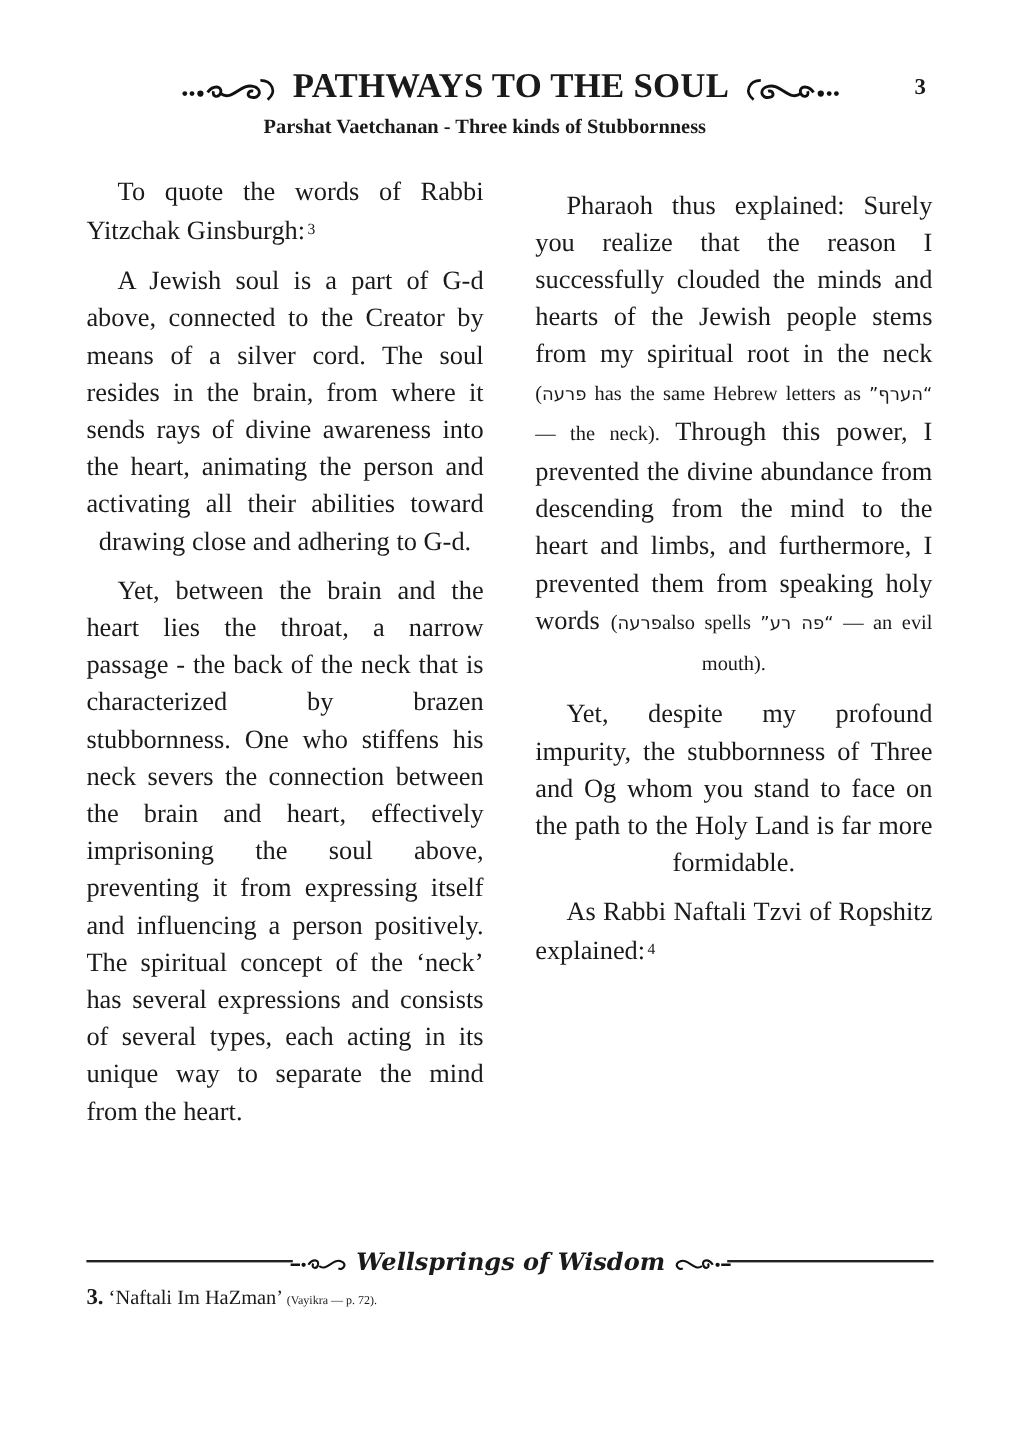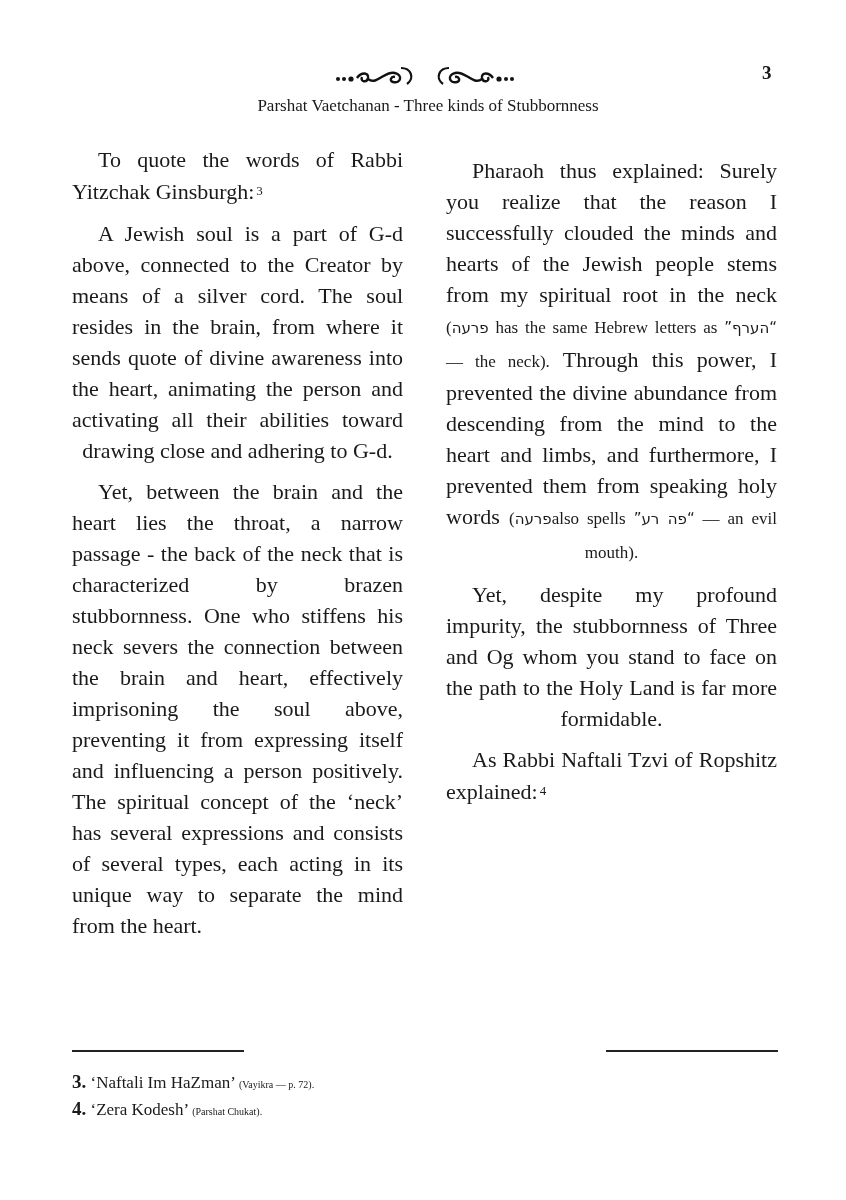--- a/index.html
+++ b/index.html
@@ -4,21 +4,21 @@
 <style>
   html, body { margin:0; padding:0; background:#ffffff; }
   body { width:846px; height:1200px; position:relative; overflow:hidden; color:#1a1a1a;
          font-family:"Liberation Serif", "DejaVu Serif", serif; }
   .header-row { position:absolute; top:54px; left:0; width:846px; height:36px; }
   .title-wrap { position:absolute; left:132px; top:0; width:586px; text-align:center;
                 font-weight:bold; font-size:29px; line-height:36px; white-space:nowrap; letter-spacing:0.2px; }
   .orn { display:inline-block; vertical-align:middle; }
   .page-num { position:absolute; left:762px; top:8px; font-weight:bold; font-size:19px; }
   .subtitle { position:absolute; top:96px; left:0; width:808px; text-align:center;
-              font-weight:normal; font-size:17px;padding-left:24px; }
+              font-weight:bold; font-size:17px; }
   .col { position:absolute; top:144px; width:331px; font-size:22px; line-height:31px; }
   .col.left { left:72px; }
   .col.right { left:446px; }
   .col p { margin:0 0 10px 0; text-align:justify; text-align-last:left; text-indent:26px; }
   .col p.center-last { text-align-last:center;margin-top:11px; }
   .sup { font-size:13px; vertical-align:4px; margin-left:2px; }
   .small { font-size:17px; }
   .heb { font-family:"DejaVu Sans", sans-serif; font-size:15px; }
   .footer-rule { position:absolute; top:1038px; left:72px; width:706px; height:26px; }
   .footer-line { position:absolute; top:12px; height:1.5px; background:#222; }
@@ -36,55 +36,66 @@
 <div class="header-row">
   <div class="title-wrap">
     <svg class="orn" width="86" height="22" viewBox="0 0 86 22">
       <circle cx="3" cy="15" r="2" fill="#111"></circle>
         <circle cx="9" cy="15" r="2" fill="#111"></circle>
         <circle cx="16" cy="15" r="2.6" fill="#111"></circle>
       <path d="M22 14 C 26 8, 34 8, 33 14 C 32 19, 25 18, 27 13" stroke="#111" stroke-width="2.4" fill="none"></path>
       <path d="M33 15 C 42 22, 50 6, 60 9 C 68 11, 66 20, 58 18 C 54 17, 56 12, 60 13" stroke="#111" stroke-width="2.4" fill="none"></path>
       <path d="M66 4 C 76 4, 80 14, 72 20" stroke="#111" stroke-width="2.2" fill="none"></path>
     </svg>
+    <span>PATHWAYS TO THE SOUL</span>
     <svg class="orn" width="86" height="22" viewBox="0 0 86 22" style="transform:scaleX(-1)">
       <circle cx="3" cy="15" r="2" fill="#111"></circle>
         <circle cx="9" cy="15" r="2" fill="#111"></circle>
         <circle cx="16" cy="15" r="2.6" fill="#111"></circle>
       <path d="M22 14 C 26 8, 34 8, 33 14 C 32 19, 25 18, 27 13" stroke="#111" stroke-width="2.4" fill="none"></path>
       <path d="M33 15 C 42 22, 50 6, 60 9 C 68 11, 66 20, 58 18 C 54 17, 56 12, 60 13" stroke="#111" stroke-width="2.4" fill="none"></path>
       <path d="M66 4 C 76 4, 80 14, 72 20" stroke="#111" stroke-width="2.2" fill="none"></path>
     </svg>
   </div>
   <div class="page-num">3</div>
 </div>
 
 <div class="subtitle">Parshat Vaetchanan - Three kinds of Stubbornness</div>
 
 <div class="col left">
   <p><span>To quote the words of Rabbi Yitzchak Ginsburgh:</span><span class="sup">3</span></p>
-  <p class="center-last">A Jewish soul is a part of G-d above, connected to the Creator by means of a silver cord. The soul resides in the brain, from where it sends quote of divine awareness into the heart, animating the person and activating all their abilities toward drawing close and adhering to G-d.</p>
+  <p class="center-last">A Jewish soul is a part of G-d above, connected to the Creator by means of a silver cord. The soul resides in the brain, from where it sends rays of divine awareness into the heart, animating the person and activating all their abilities toward drawing close and adhering to G-d.</p>
   <p>Yet, between the brain and the heart lies the throat, a narrow passage - the back of the neck that is characterized by brazen stubbornness. One who stiffens his neck severs the connection between the brain and heart, effectively imprisoning the soul above, preventing it from expressing itself and influencing a person positively. The spiritual concept of the ‘neck’ has several expressions and consists of several types, each acting in its unique way to separate the mind from the heart.</p>
 </div>
 
 <div class="col right">
   <p class="center-last"><span>Pharaoh thus explained: Surely you realize that the reason I successfully clouded the minds and hearts of the Jewish people stems from my spiritual root in the neck </span><span class="small"><span>(</span><span class="heb">פרעה</span><span> has the same Hebrew letters as </span><span class="heb">”הערף“</span><span> — the neck).</span></span><span> Through this power, I prevented the divine abundance from descending from the mind to the heart and limbs, and furthermore, I prevented them from speaking holy words </span><span class="small"><span>(</span><span class="heb">פרעה</span><span>also spells </span><span class="heb">”פה רע“</span><span> — an evil mouth).</span></span></p>
   <p class="center-last">Yet, despite my profound impurity, the stubbornness of Three and Og whom you stand to face on the path to the Holy Land is far more formidable.</p>
   <p><span>As Rabbi Naftali Tzvi of Ropshitz explained:</span><span class="sup">4</span></p>
 </div>
 
 <div class="footer-rule">
   <div class="footer-line l"></div>
+  <div class="footer-center">
+    <svg class="orn" width="48" height="16" viewBox="0 0 48 16">
+      <path d="M0 9 L8 9" stroke="#111" stroke-width="2"></path>
+        <circle cx="11" cy="9" r="1.8" fill="#111"></circle>
+      <path d="M15 9 C 18 4, 24 4, 23 9 C 22 13, 17 12, 19 8" stroke="#111" stroke-width="1.8" fill="none"></path>
+      <path d="M24 10 C 30 15, 36 3, 42 6 C 48 8, 44 14, 40 12" stroke="#111" stroke-width="1.8" fill="none"></path>
+    </svg>
+    <span>Wellsprings of Wisdom</span>
+    <svg class="orn" width="48" height="16" viewBox="0 0 48 16" style="transform:scaleX(-1)">
+      <path d="M0 9 L8 9" stroke="#111" stroke-width="2"></path>
+        <circle cx="11" cy="9" r="1.8" fill="#111"></circle>
+      <path d="M15 9 C 18 4, 24 4, 23 9 C 22 13, 17 12, 19 8" stroke="#111" stroke-width="1.8" fill="none"></path>
+      <path d="M24 10 C 30 15, 36 3, 42 6 C 48 8, 44 14, 40 12" stroke="#111" stroke-width="1.8" fill="none"></path>
+    </svg>
+  </div>
   <div class="footer-line r"></div>
 </div>
 
 <div class="footnotes">
   <div>
     <span class="fn-num">3.</span>
     <span>‘Naftali Im HaZman’</span>
     <span class="fn-src">(Vayikra — p. 72).</span>
   </div>
-  <div>
-    <span class="fn-num">4.</span>
-    <span>‘Zera Kodesh’</span>
-    <span class="fn-src">(Parshat Chukat).</span>
-  </div>
 </div>
 
 </body></html>

